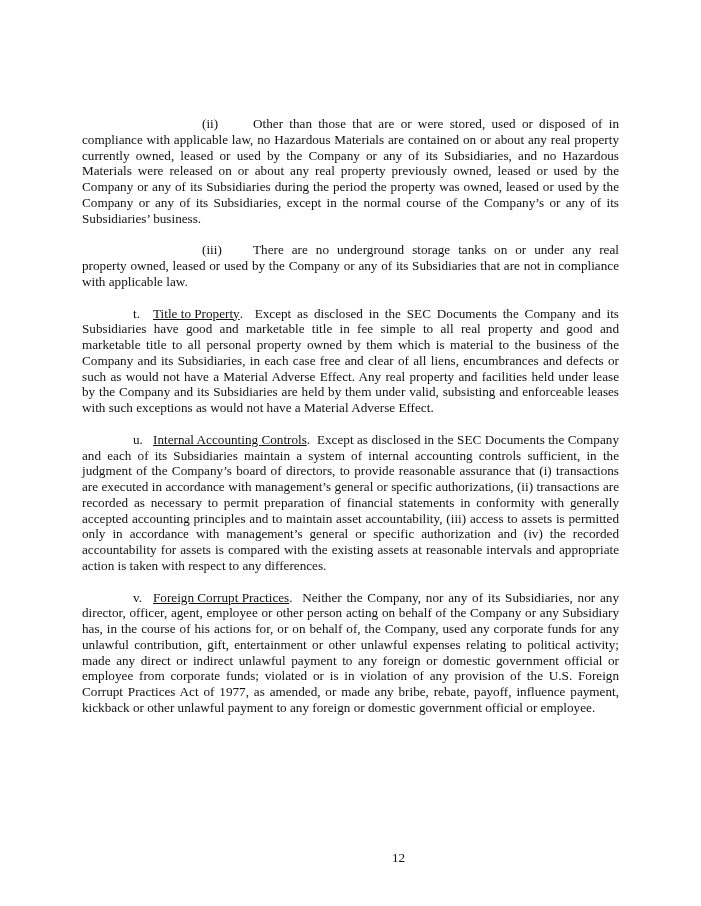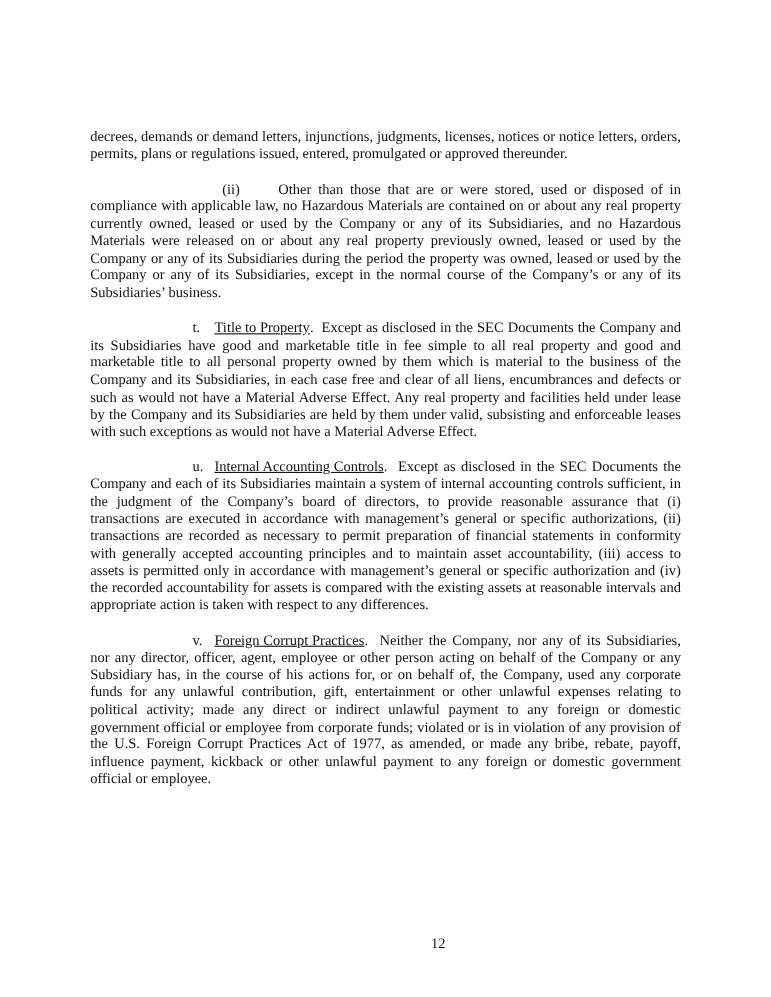--- a/index.html
+++ b/index.html
@@ -7,38 +7,38 @@
     width: 701px; height: 906px; position: relative; overflow: hidden;
     font-family: "Liberation Serif", "DejaVu Serif", serif;
     color: #111111;
   }
   .page-body {
     position: absolute; left: 82px; top: 116px; width: 537px;
     font-size: 13.2px; line-height: 15.75px;
   }
   .para { text-align: justify; margin: 0 0 16px 0; }
   .sub-num { display: inline-block; margin-left: 120px; width: 51px; }
-  .sec-lead { display: inline-block; margin-left: 93px; }
+  .sec-lead { display: inline-block; margin-left: 51px; }
   .sec-letter { display: inline-block; width: 20px; }
   .heading { text-decoration: underline; }
   .page-number {
     position: absolute; top: 850px; left: 0; width: 701px; text-align: center;
     font-size: 13.2px;
     padding-left: 48px;
   }
 </style>
 </head>
 <body>
 
 <div class="page-body">
 
-  <p class="para">decrees, demands or demand letters, injunctions, judgments, licenses, notices or notice letters, orders, permits, plans or regulations issued, entered, promulgated or approved thereunder.</p>
 
   <p class="para"><span class="sub-num">(ii)</span><span>Other than those that are or were stored, used or disposed of in compliance with applicable law, no Hazardous Materials are contained on or about any real property currently owned, leased or used by the Company or any of its Subsidiaries, and no Hazardous Materials were released on or about any real property previously owned, leased or used by the Company or any of its Subsidiaries during the period the property was owned, leased or used by the Company or any of its Subsidiaries, except in the normal course of the Company’s or any of its Subsidiaries’ business.</span></p>
 
+  <p class="para"><span class="sub-num">(iii)</span><span>There are no underground storage tanks on or under any real property owned, leased or used by the Company or any of its Subsidiaries that are not in compliance with applicable law.</span></p>
 
   <p class="para"><span class="sec-lead"><span class="sec-letter">t.</span><span class="heading">Title to Property</span></span>.&nbsp; <span>Except as disclosed in the SEC Documents the Company and its Subsidiaries have good and marketable title in fee simple to all real property and good and marketable title to all personal property owned by them which is material to the business of the Company and its Subsidiaries, in each case free and clear of all liens, encumbrances and defects or such as would not have a Material Adverse Effect.  Any real property and facilities held under lease by the Company and its Subsidiaries are held by them under valid, subsisting and enforceable leases with such exceptions as would not have a Material Adverse Effect.</span></p>
 
   <p class="para"><span class="sec-lead"><span class="sec-letter">u.</span><span class="heading">Internal Accounting Controls</span></span>.&nbsp; <span>Except as disclosed in the SEC Documents the Company and each of its Subsidiaries maintain a system of internal accounting controls sufficient, in the judgment of the Company’s board of directors, to provide reasonable assurance that (i) transactions are executed in accordance with management’s general or specific authorizations, (ii) transactions are recorded as necessary to permit preparation of financial statements in conformity with generally accepted accounting principles and to maintain asset accountability, (iii) access to assets is permitted only in accordance with management’s general or specific authorization and (iv) the recorded accountability for assets is compared with the existing assets at reasonable intervals and appropriate action is taken with respect to any differences.</span></p>
 
   <p class="para"><span class="sec-lead"><span class="sec-letter">v.</span><span class="heading">Foreign Corrupt Practices</span></span>.&nbsp; <span>Neither the Company, nor any of its Subsidiaries, nor any director, officer, agent, employee or other person acting on behalf of the Company or any Subsidiary has, in the course of his actions for, or on behalf of, the Company, used any corporate funds for any unlawful contribution, gift, entertainment or other unlawful expenses relating to political activity; made any direct or indirect unlawful payment to any foreign or domestic government official or employee from corporate funds; violated or is in violation of any provision of the U.S. Foreign Corrupt Practices Act of 1977, as amended, or made any bribe, rebate, payoff, influence payment, kickback or other unlawful payment to any foreign or domestic government official or employee.</span></p>
 
 </div>
 
 <div class="page-number">12</div>

